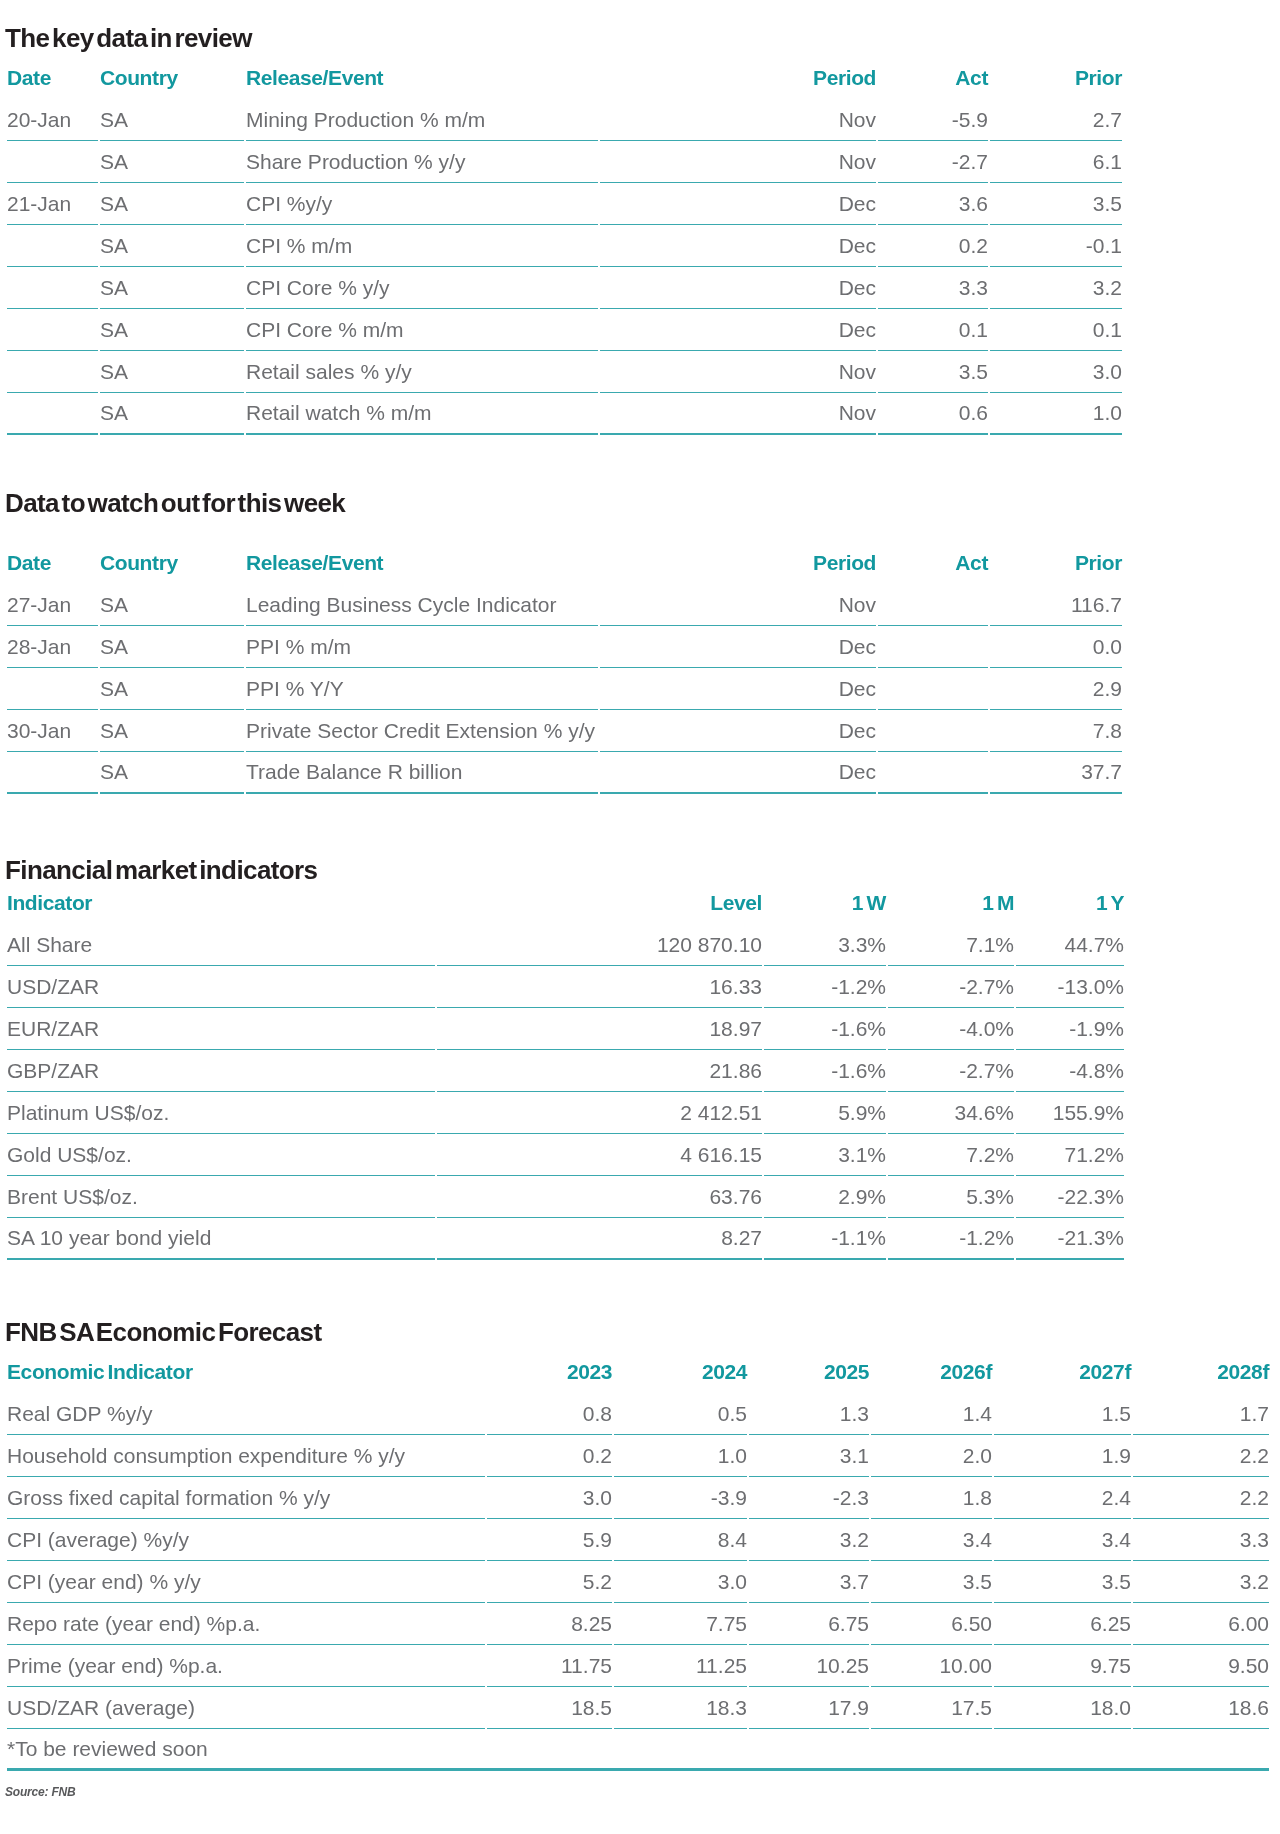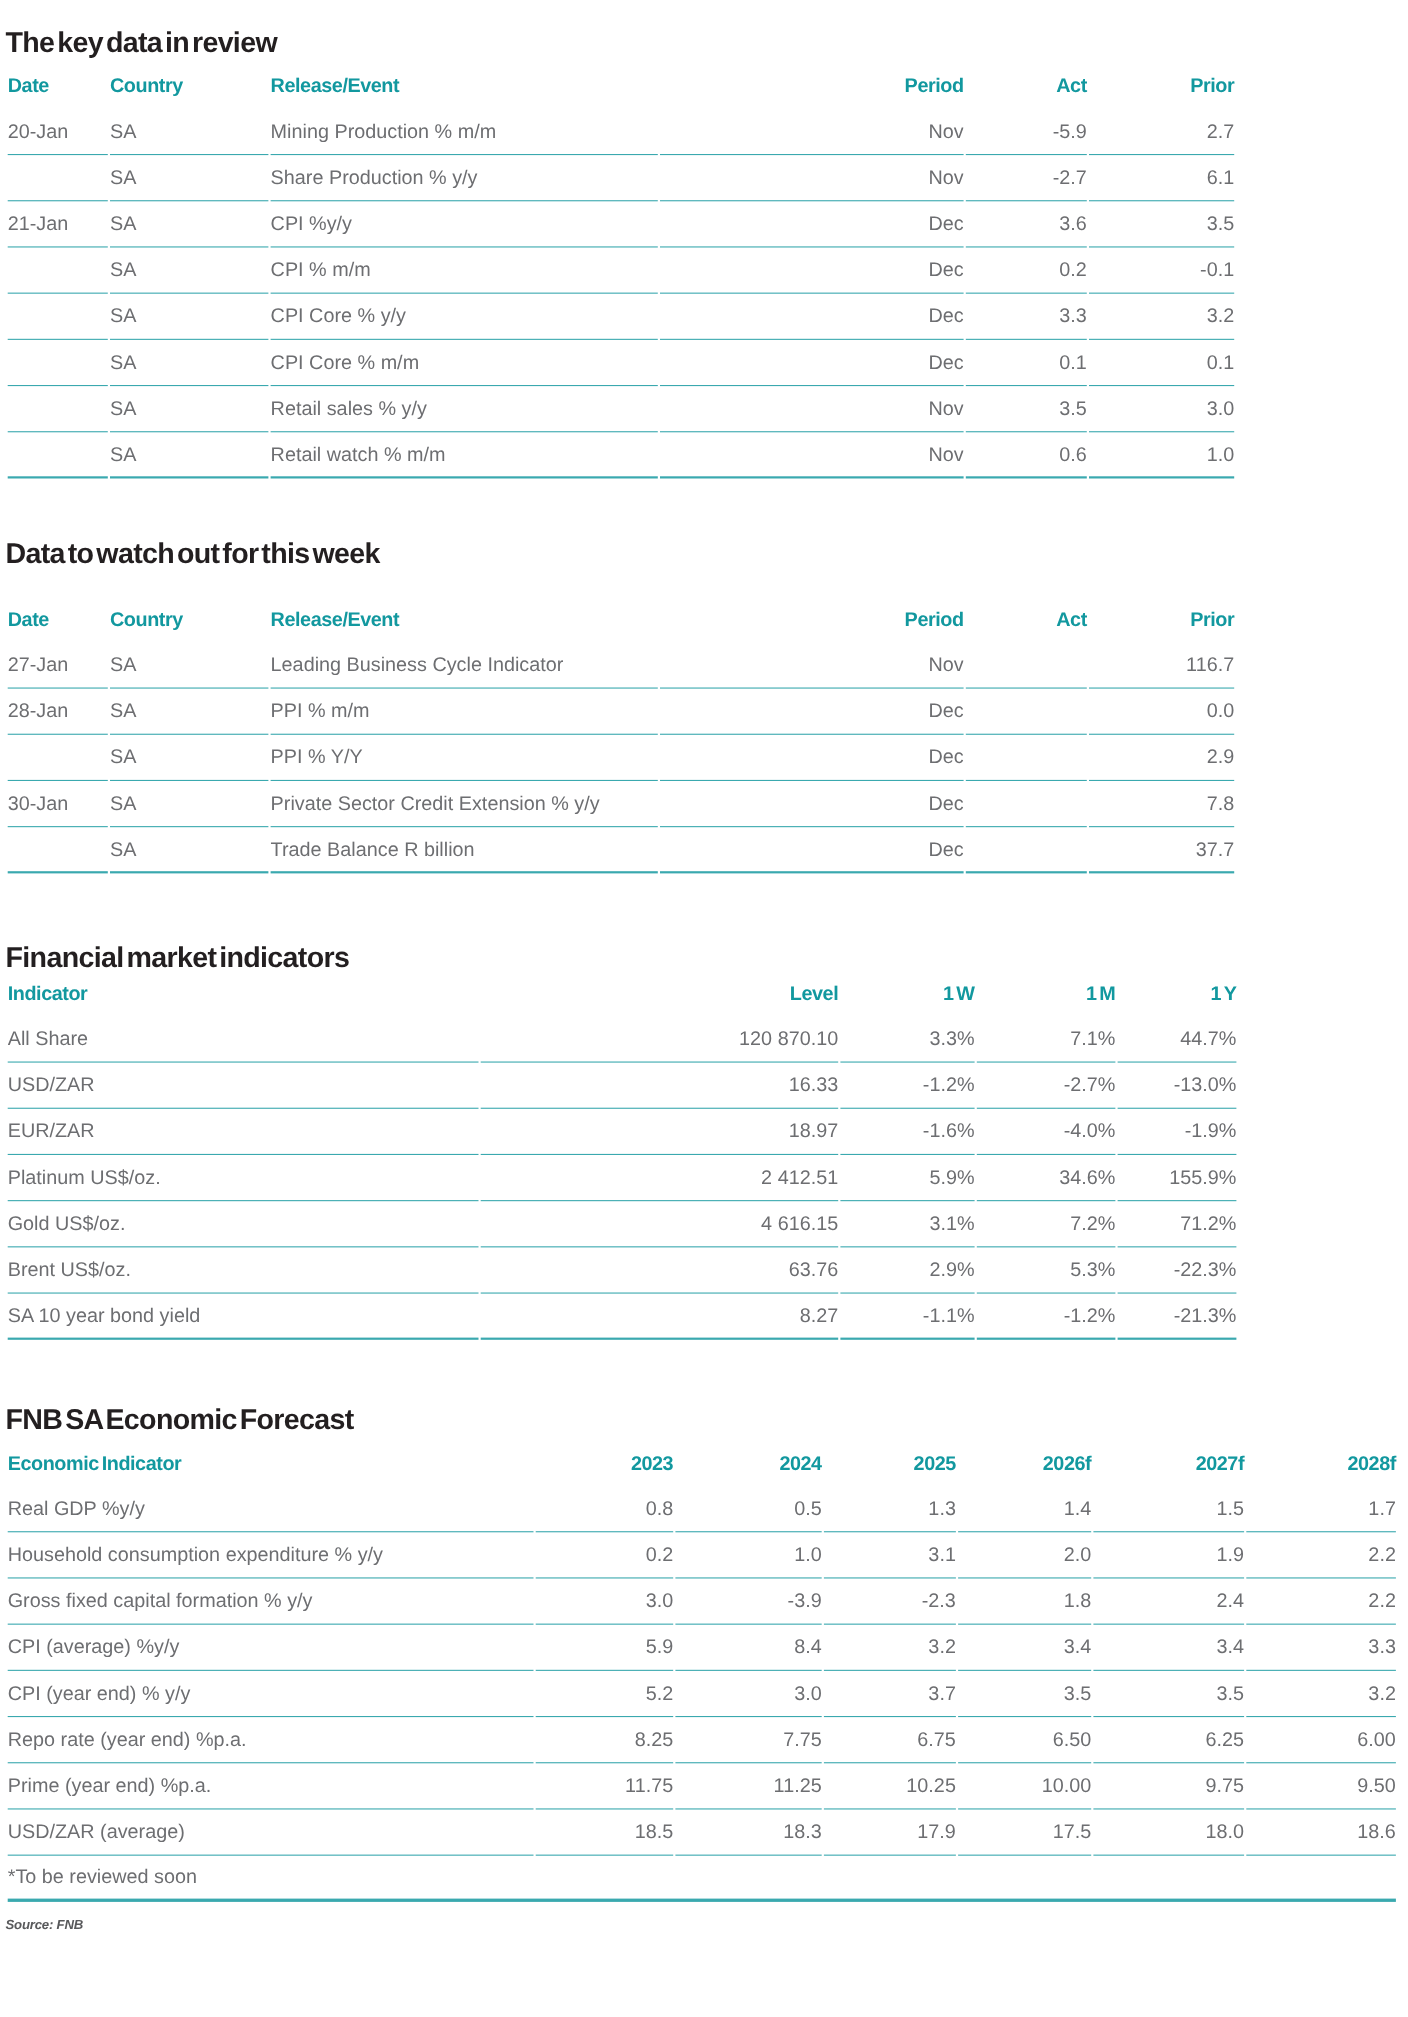--- a/index.html
+++ b/index.html
@@ -27,21 +27,21 @@
   #title-key{margin-top:26px;}
   #title-week{margin-top:56px;}
   #title-market{margin-top:64px;}
   #title-forecast{margin-top:60px;}
 
   table{
     border-collapse:separate;
     border-spacing:2px 0;
     table-layout:fixed;
     margin-left:5px;
-    font-size:18px;
+    font-size:21px;
   }
   th{
     color:var(--accent);
     font-weight:700;
     letter-spacing:-0.4px;
     word-spacing:-2px;
     height:42px;
     vertical-align:middle;
     padding:0;
     text-align:left;
@@ -269,20 +269,27 @@
         <td>-13.0%</td>
       </tr>
       <tr>
         <td>EUR/ZAR</td>
         <td>18.97</td>
         <td>-1.6%</td>
         <td>-4.0%</td>
         <td>-1.9%</td>
       </tr>
       <tr>
+        <td>GBP/ZAR</td>
+        <td>21.86</td>
+        <td>-1.6%</td>
+        <td>-2.7%</td>
+        <td>-4.8%</td>
+      </tr>
+      <tr>
         <td>Platinum US$/oz.</td>
         <td>2 412.51</td>
         <td>5.9%</td>
         <td>34.6%</td>
         <td>155.9%</td>
       </tr>
       <tr>
         <td>Gold US$/oz.</td>
         <td>4 616.15</td>
         <td>3.1%</td>

